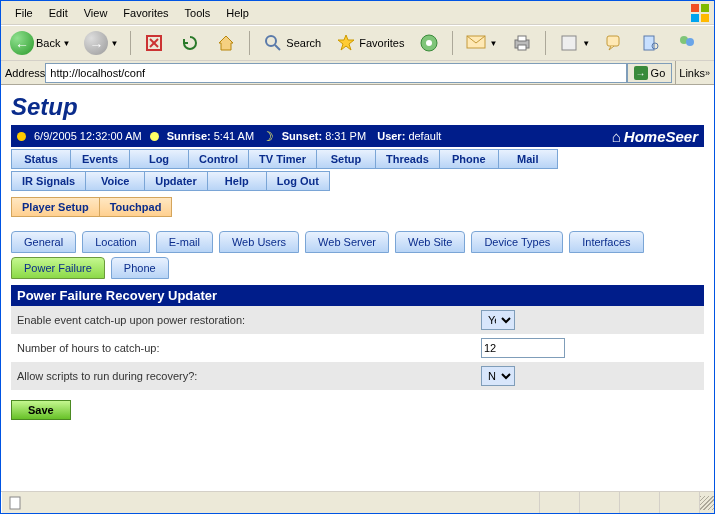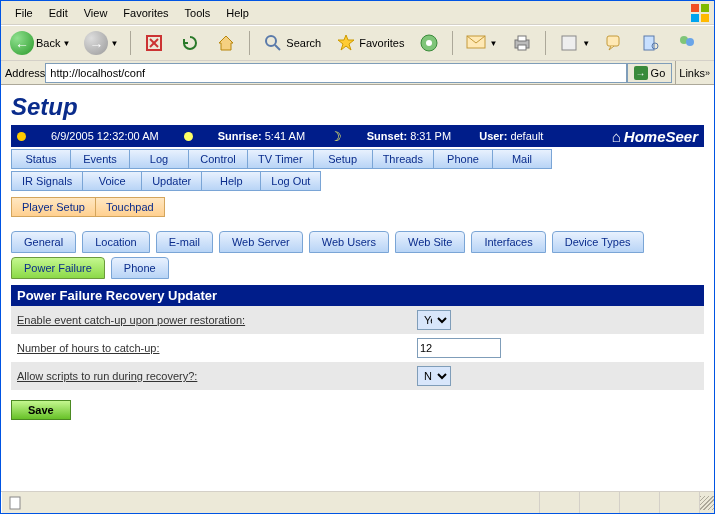--- a/index.html
+++ b/index.html
@@ -31,41 +31,41 @@
 .addressbar { height: 24px; background: #ece9d8; display: flex; align-items: center; padding: 0 4px; border-bottom: 1px solid #aca899; }
 .addressbar input { flex: 1; height: 20px; border: 1px solid #7f9db9; padding: 0 20px 0 4px; font-size: 11px; }
 .gobtn { display: flex; align-items: center; gap: 3px; padding: 0 6px; height: 20px; border: 1px solid #7f9db9; background: #ece9d8; }
 .gobtn .sq { width: 14px; height: 14px; background: #3a8a3a; color: #fff; display: flex; align-items: center; justify-content: center; font-size: 10px; border-radius: 2px; }
 
 .content { flex: 1; background: #fff; overflow-y: scroll; padding: 8px 0 0 0; }
 .content-inner { padding: 0 10px; }
 
 .page-title { color: #0a2c8c; font-family: Verdana, sans-serif; font-weight: bold; font-size: 24px; font-style: italic; margin-bottom: 4px; }
 
-.bluebar { background: #001d8a; color: #fff; height: 22px; font-family: Verdana, sans-serif; font-size: 11px; display: flex; align-items: center; padding: 0 6px; gap: 25px; }
+.bluebar { background: #001d8a; color: #fff; height: 22px; font-family: Verdana, sans-serif; font-size: 11px; display: flex; align-items: center; padding: 0 6px; gap: 8px; }
 .bluebar .dot { width: 9px; height: 9px; border-radius: 50%; }
 .dot.orange { background: #ffcc00; }
 .dot.yellow { background: #ffff66; }
 .bluebar .moon { color: #ffff66; font-size: 13px; }
 .bluebar strong { font-weight: bold; }
 .bluebar .brand { margin-left: auto; font-style: italic; font-weight: bold; font-size: 15px; display: flex; align-items: center; gap: 3px; }
 .bluebar .brand .house { font-style: normal; }
 
 .tabrow { display: flex; flex-wrap: wrap; margin-top: 2px; }
-.tabrow .tab { border: 1px solid #7aa5d6; background: linear-gradient(to bottom, #e8f1fe, #b8d4f6); color: #0a2c8c; font-weight: normal; font-size: 11px; padding: 3px 10px; margin-right: -1px; cursor: pointer; min-width: 60px; text-align: center; }
+.tabrow .tab { border: 1px solid #7aa5d6; background: linear-gradient(to bottom, #e8f1fe, #b8d4f6); color: #0a2c8c; font-weight: bold; font-size: 11px; padding: 3px 10px; margin-right: -1px; cursor: pointer; min-width: 60px; text-align: center; }
 .tabrow.orange .tab { background: linear-gradient(to bottom, #ffe7c2, #ffd090); border-color: #d4a55c; color: #0a2c8c; }
 
 .configtabs { display: flex; flex-wrap: wrap; gap: 6px; margin: 14px 0 4px; }
 .ctab { border: 1px solid #7aa5d6; border-radius: 4px 4px 0 0; background: linear-gradient(to bottom, #e8f1fe, #b8d4f6); color: #0a2c8c; font-size: 11px; padding: 4px 12px; cursor: pointer; }
 .ctab.sel { background: linear-gradient(to bottom, #c4f78f, #8cd948); border-color: #6b9a3b; }
 
 .panel-hdr { background: #001d8a; color: #fff; font-family: Verdana, sans-serif; font-weight: bold; font-size: 13px; padding: 3px 6px; margin-top: 6px; }
 .row { display: flex; align-items: center; padding: 4px 6px; font-size: 11px; font-family: Verdana, sans-serif; color: #333; }
 .row.gray { background: #e8e8e8; }
-.row .label { width: 400px; text-decoration: underline; }
+.row .label { width: 464px; }
 .row select, .row input { border: 1px solid #7f9db9; font-size: 11px; height: 20px; padding: 0 2px; }
 .row select { width: 34px; background: #d8e6fb; }
 .row input.num { width: 84px; }
 
 .savebtn { margin: 10px 0; padding: 3px 16px; background: linear-gradient(to bottom, #c4f78f, #67c128); border: 1px solid #4b8a22; font-weight: bold; color: #000; font-family: Verdana, sans-serif; font-size: 11px; cursor: pointer; }
 
 .statusbar { height: 22px; background: #ece9d8; border-top: 1px solid #d4d0c8; display: flex; align-items: center; font-size: 11px; }
 .statuscell { border-right: 1px solid #d4d0c8; height: 100%; display: flex; align-items: center; padding: 0 6px; }
 .statuscell.main { border-left: 1px solid #fff; }
 .statuscell.w { width: 40px; }
@@ -263,25 +263,25 @@
     </div>
     <div class="tabrow orange" style="margin-top:6px;">
       <div class="tab">Player Setup</div>
       <div class="tab">Touchpad</div>
     </div>
 
     <div class="configtabs">
       <div class="ctab">General</div>
       <div class="ctab">Location</div>
       <div class="ctab">E-mail</div>
+      <div class="ctab">Web Users</div>
       <div class="ctab">Web Server</div>
-      <div class="ctab">Web Users</div>
       <div class="ctab">Web Site</div>
+      <div class="ctab">Device Types</div>
       <div class="ctab">Interfaces</div>
-      <div class="ctab">Device Types</div>
     </div>
     <div class="configtabs" style="margin-top:0;">
       <div class="ctab sel">Power Failure</div>
       <div class="ctab">Phone</div>
     </div>
 
     <div class="panel-hdr">Power Failure Recovery Updater</div>
     <div class="row gray">
       <div class="label">Enable event catch-up upon power restoration:</div>
       <select><option>Yes</option></select>

